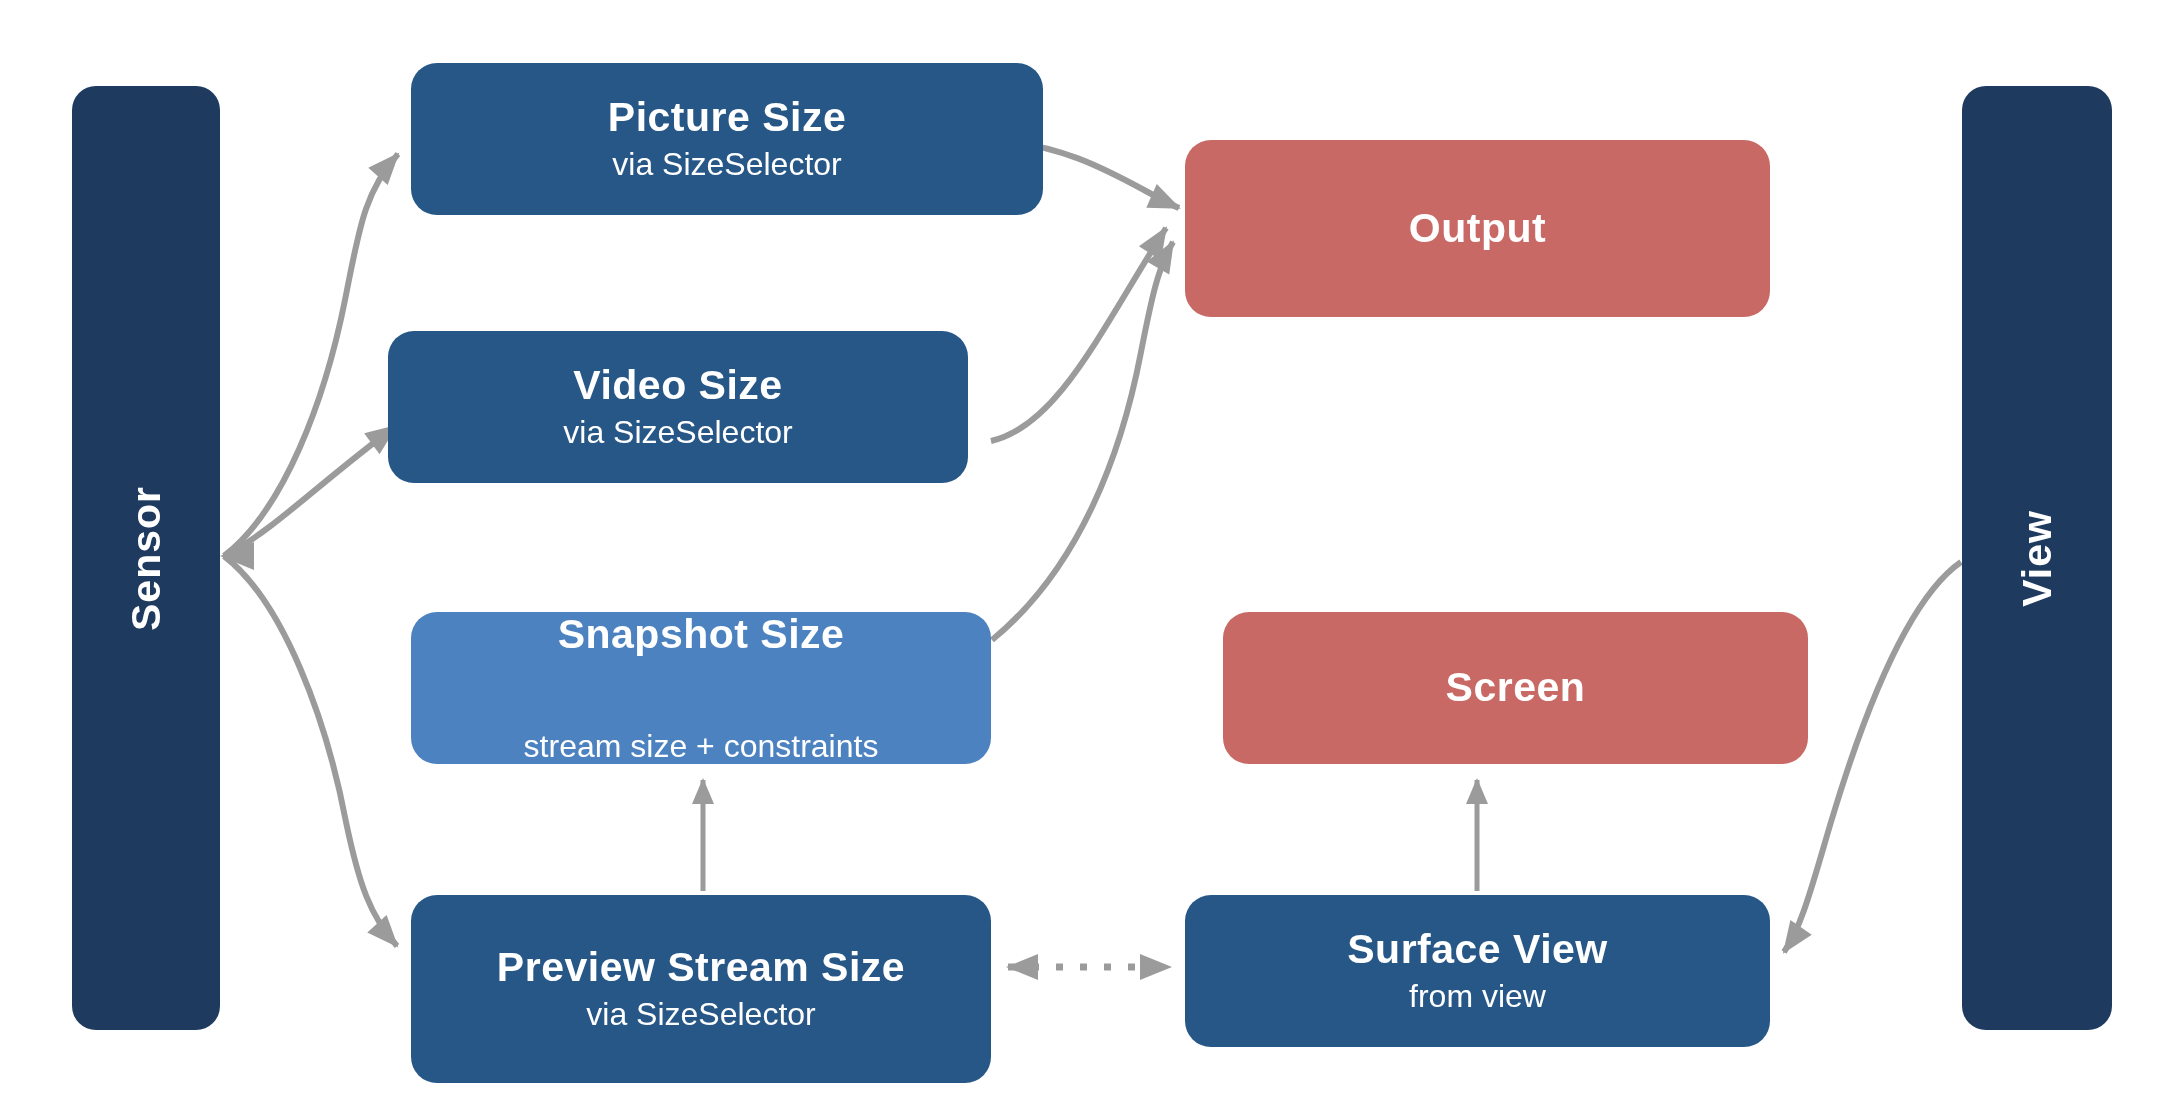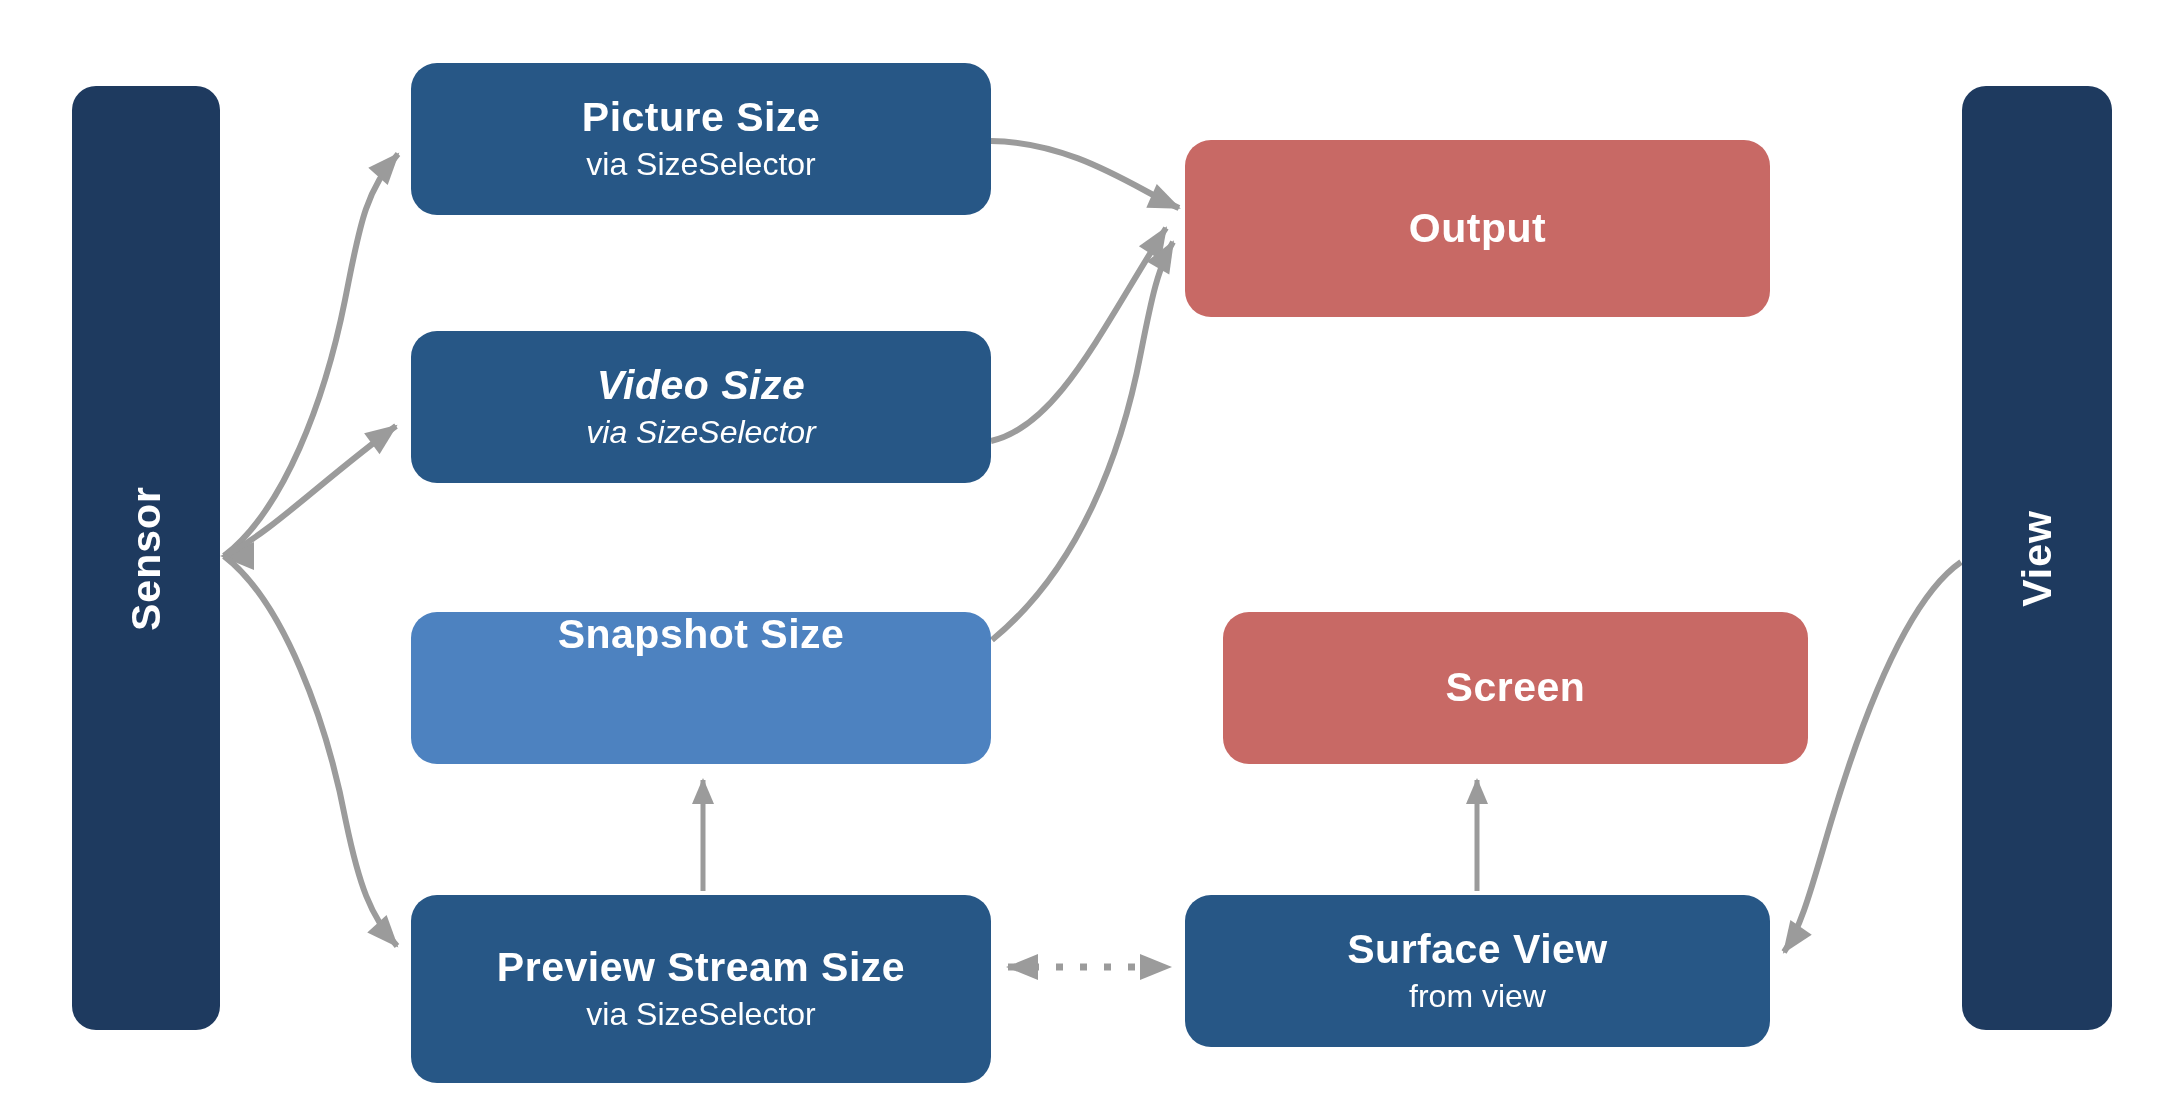--- a/index.html
+++ b/index.html
@@ -80,32 +80,33 @@
   </svg>
 
   <div class="bar" style="left: 72px; top: 86px; width: 148px; height: 944px; background-color: rgb(30, 58, 95);">
     <div class="bar-label">Sensor</div>
   </div>
 
   <div class="bar" style="left: 1962px; top: 86px; width: 150px; height: 944px; background-color: rgb(30, 58, 95);">
     <div class="bar-label">View</div>
   </div>
 
-  <div class="node" style="left: 411px; top: 63px; width: 580px; height: 152px; background-color: rgb(39, 87, 134);">
+  <div class="node" style="left: 411px; top: 63px; width: 632px; height: 152px; background-color: rgb(39, 87, 134);">
     <div class="title">Picture Size</div>
     <div class="subtitle">via SizeSelector</div>
   </div>
 
-  <div class="node" style="left: 411px; top: 331px; width: 580px; height: 152px; background-color: rgb(39, 87, 134); font-style: italic;">
+  <div class="node" style="left: 388px; top: 331px; width: 580px; height: 152px; background-color: rgb(39, 87, 134);">
     <div class="title">Video Size</div>
     <div class="subtitle">via SizeSelector</div>
   </div>
 
   <div class="node" style="left: 411px; top: 612px; width: 580px; height: 152px; background-color: rgb(77, 130, 192); justify-content: space-between;">
     <div class="title">Snapshot Size</div>
+    <div class="subtitle">stream size + constraints</div>
   </div>
 
   <div class="node" style="left: 411px; top: 895px; width: 580px; height: 188px; background-color: rgb(39, 87, 134);">
     <div class="title">Preview Stream Size</div>
     <div class="subtitle">via SizeSelector</div>
   </div>
 
   <div class="node" style="left: 1185px; top: 140px; width: 585px; height: 177px; background-color: rgb(200, 105, 101);">
     <div class="title">Output</div>
 

